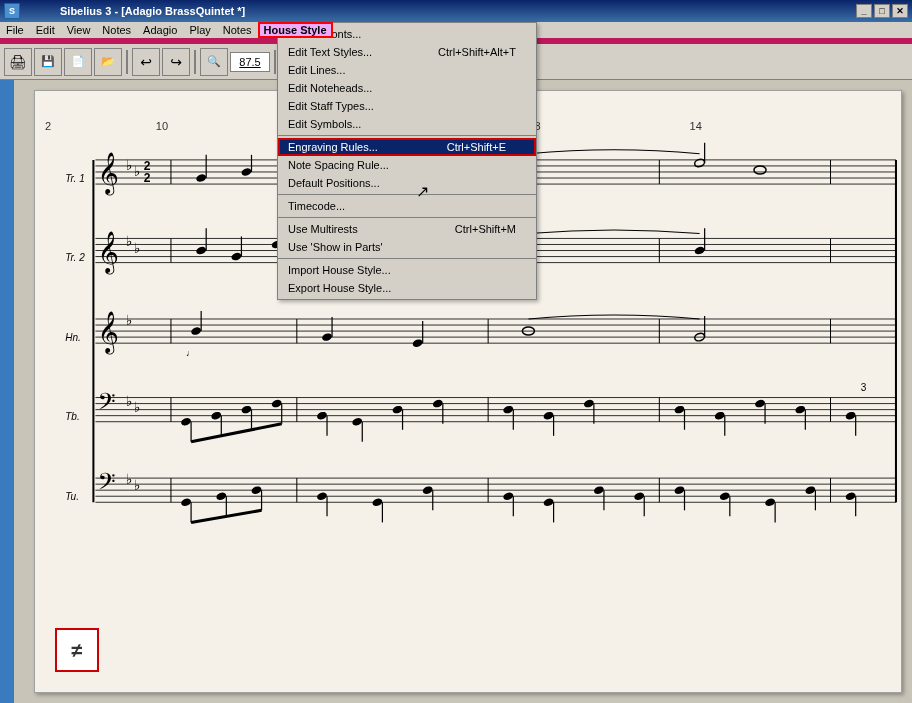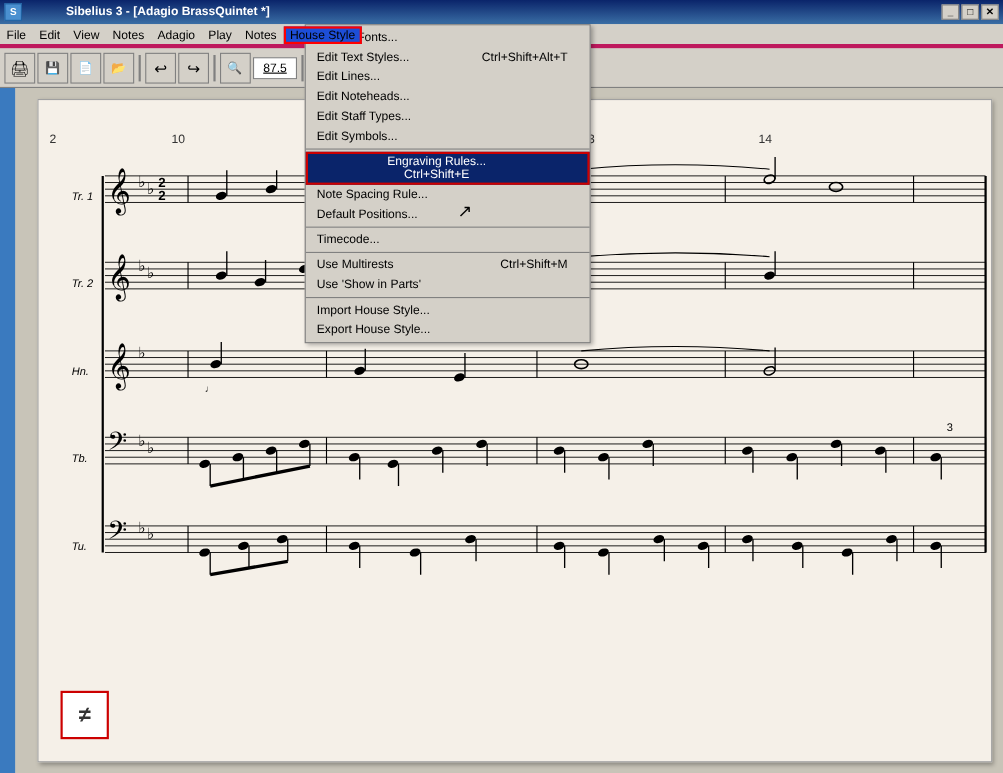--- a/index.html
+++ b/index.html
@@ -57,37 +57,38 @@
       cursor: pointer;
       color: #000;
     }
 
     
     .menu-bar {
       background: #d4d0c8;
       height: 22px;
       display: flex;
       align-items: flex-end;
-      border-bottom: 4px solid #be185d;
+      border-bottom: 6px solid #be185d;
       font-size: 11px;
     }
     .menu-item {
       padding: 2px 6px;
       display: flex;
       align-items: center;
       cursor: pointer;
       white-space: nowrap;
     }
     .menu-item.active {
-      background: #1d4ed8;
+      background: #f0abfc;
       color: #000;
       border: 2px solid #ff0000;
       padding: 0 4px;
       position: relative;
       z-index: 1001;
+      font-weight: bold;
     }
 
     
     .toolbar {
       background: #d4d0c8;
       height: 36px;
       display: flex;
       align-items: center;
       padding: 2px 4px;
       border-bottom: 1px solid #808080;
@@ -189,21 +190,20 @@
       justify-content: space-between;
       cursor: pointer;
       white-space: nowrap;
       font-size: 11px;
     }
     .dropdown-item.highlighted {
       background: #0a246a;
       color: white;
       border: 2px solid #cc0000;
       padding: 1px 28px 1px 8px;
-      flex-direction: column;
     }
     .dropdown-separator {
       height: 1px;
       background: #808080;
       margin: 2px 0;
     }
     .dropdown-shortcut {
       color: inherit;
       font-size: 11px;
     }

